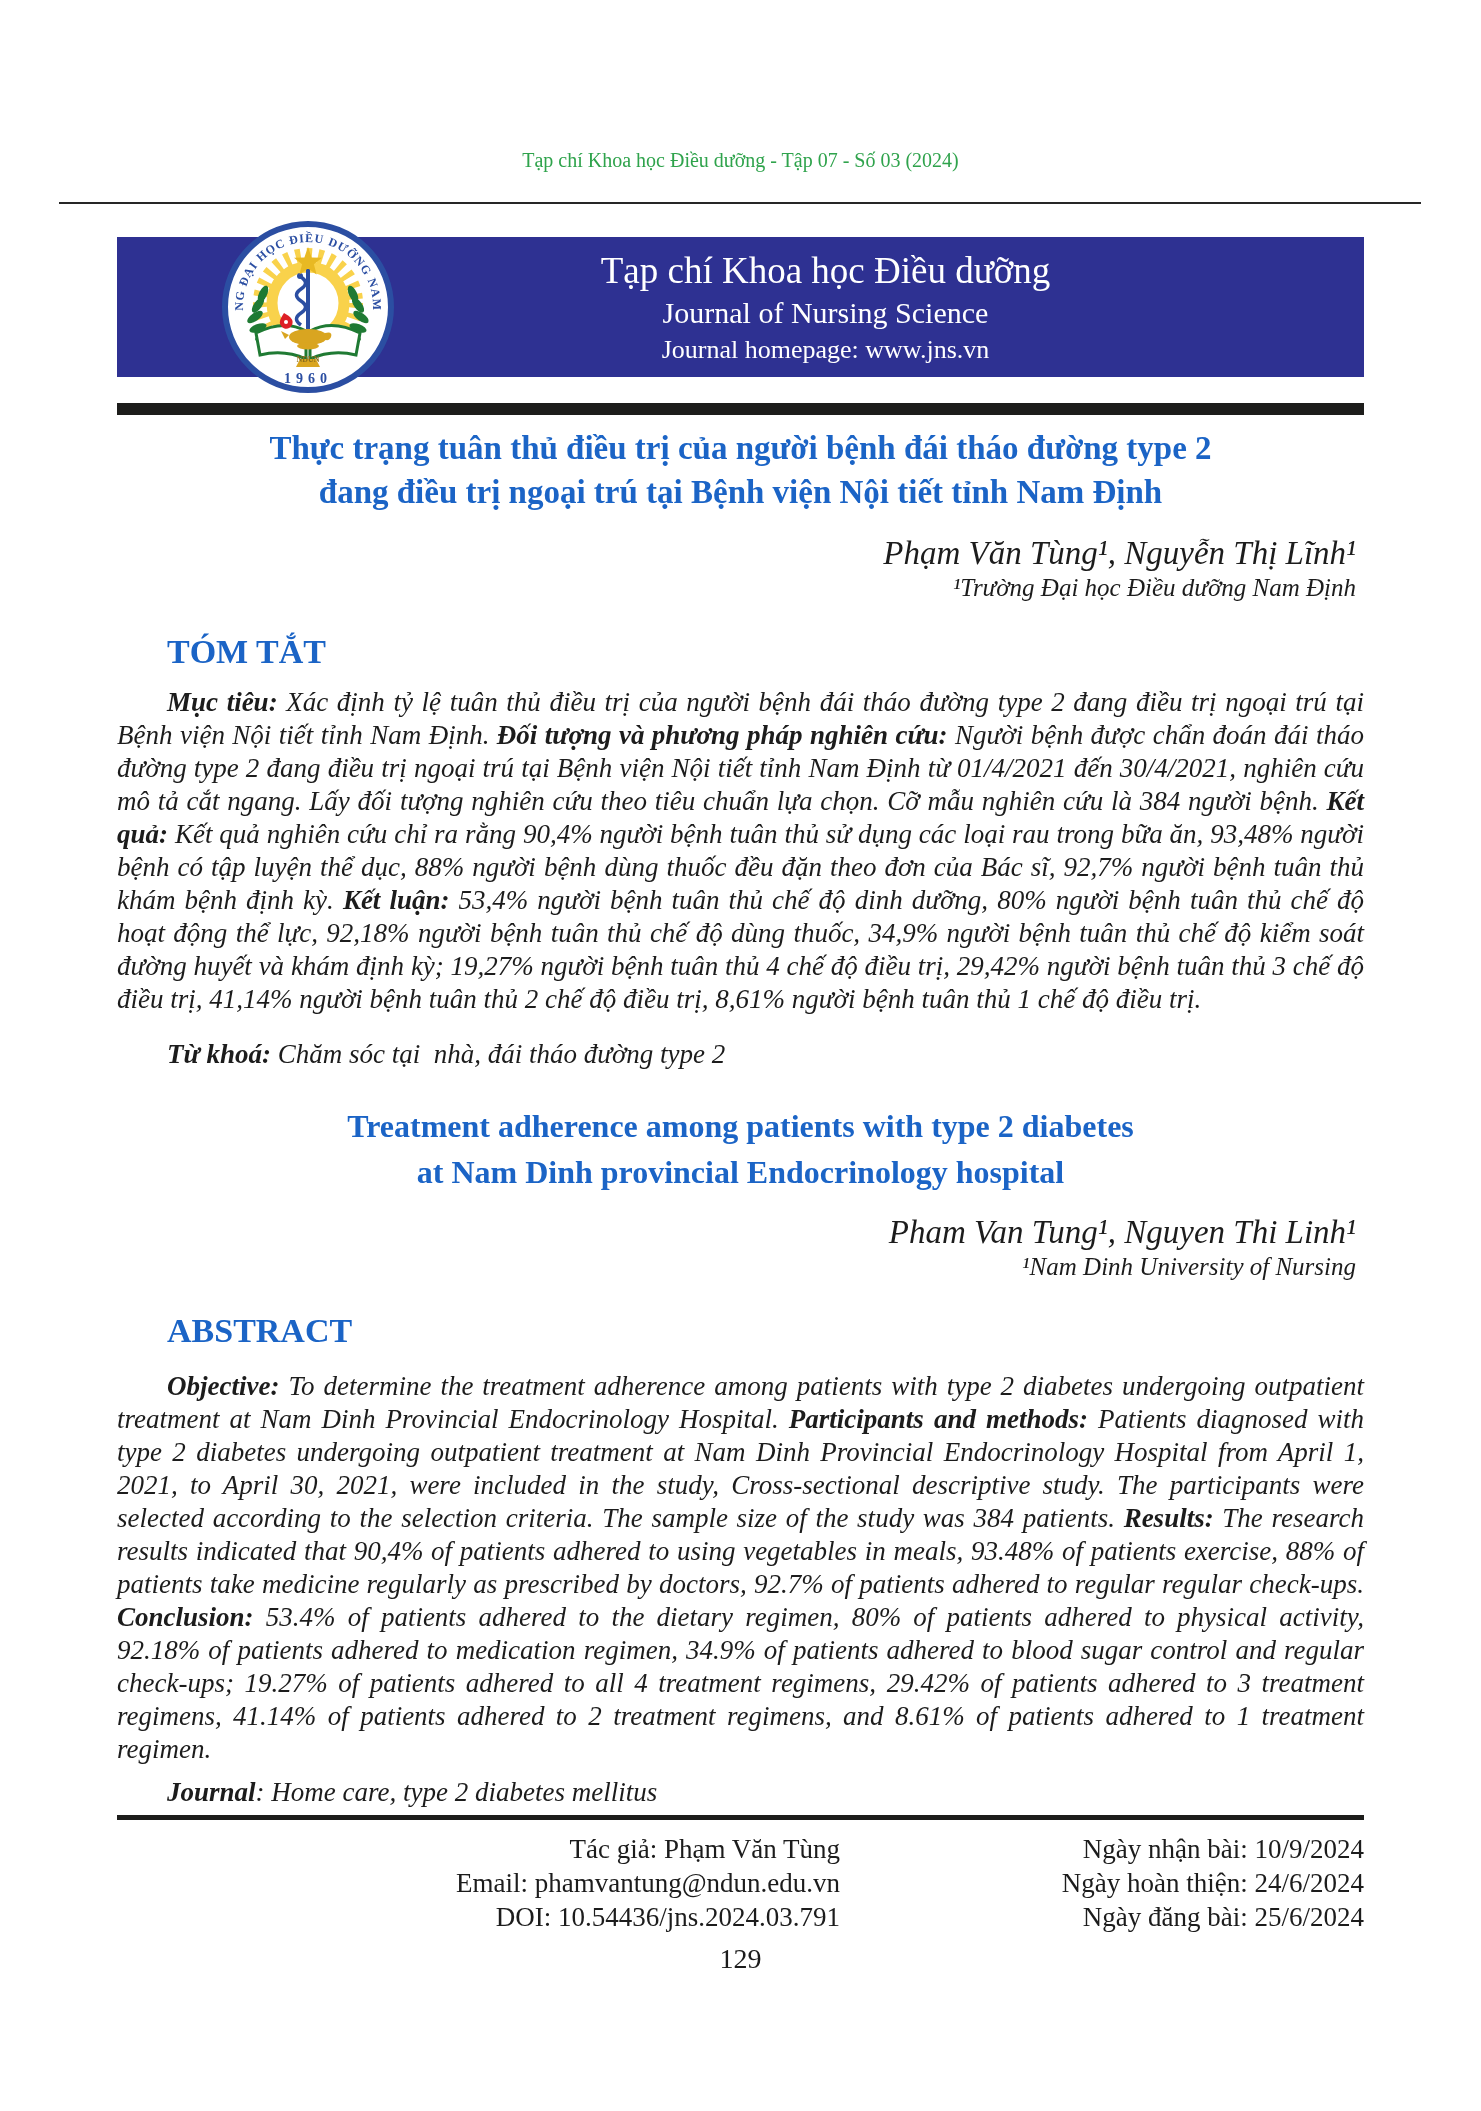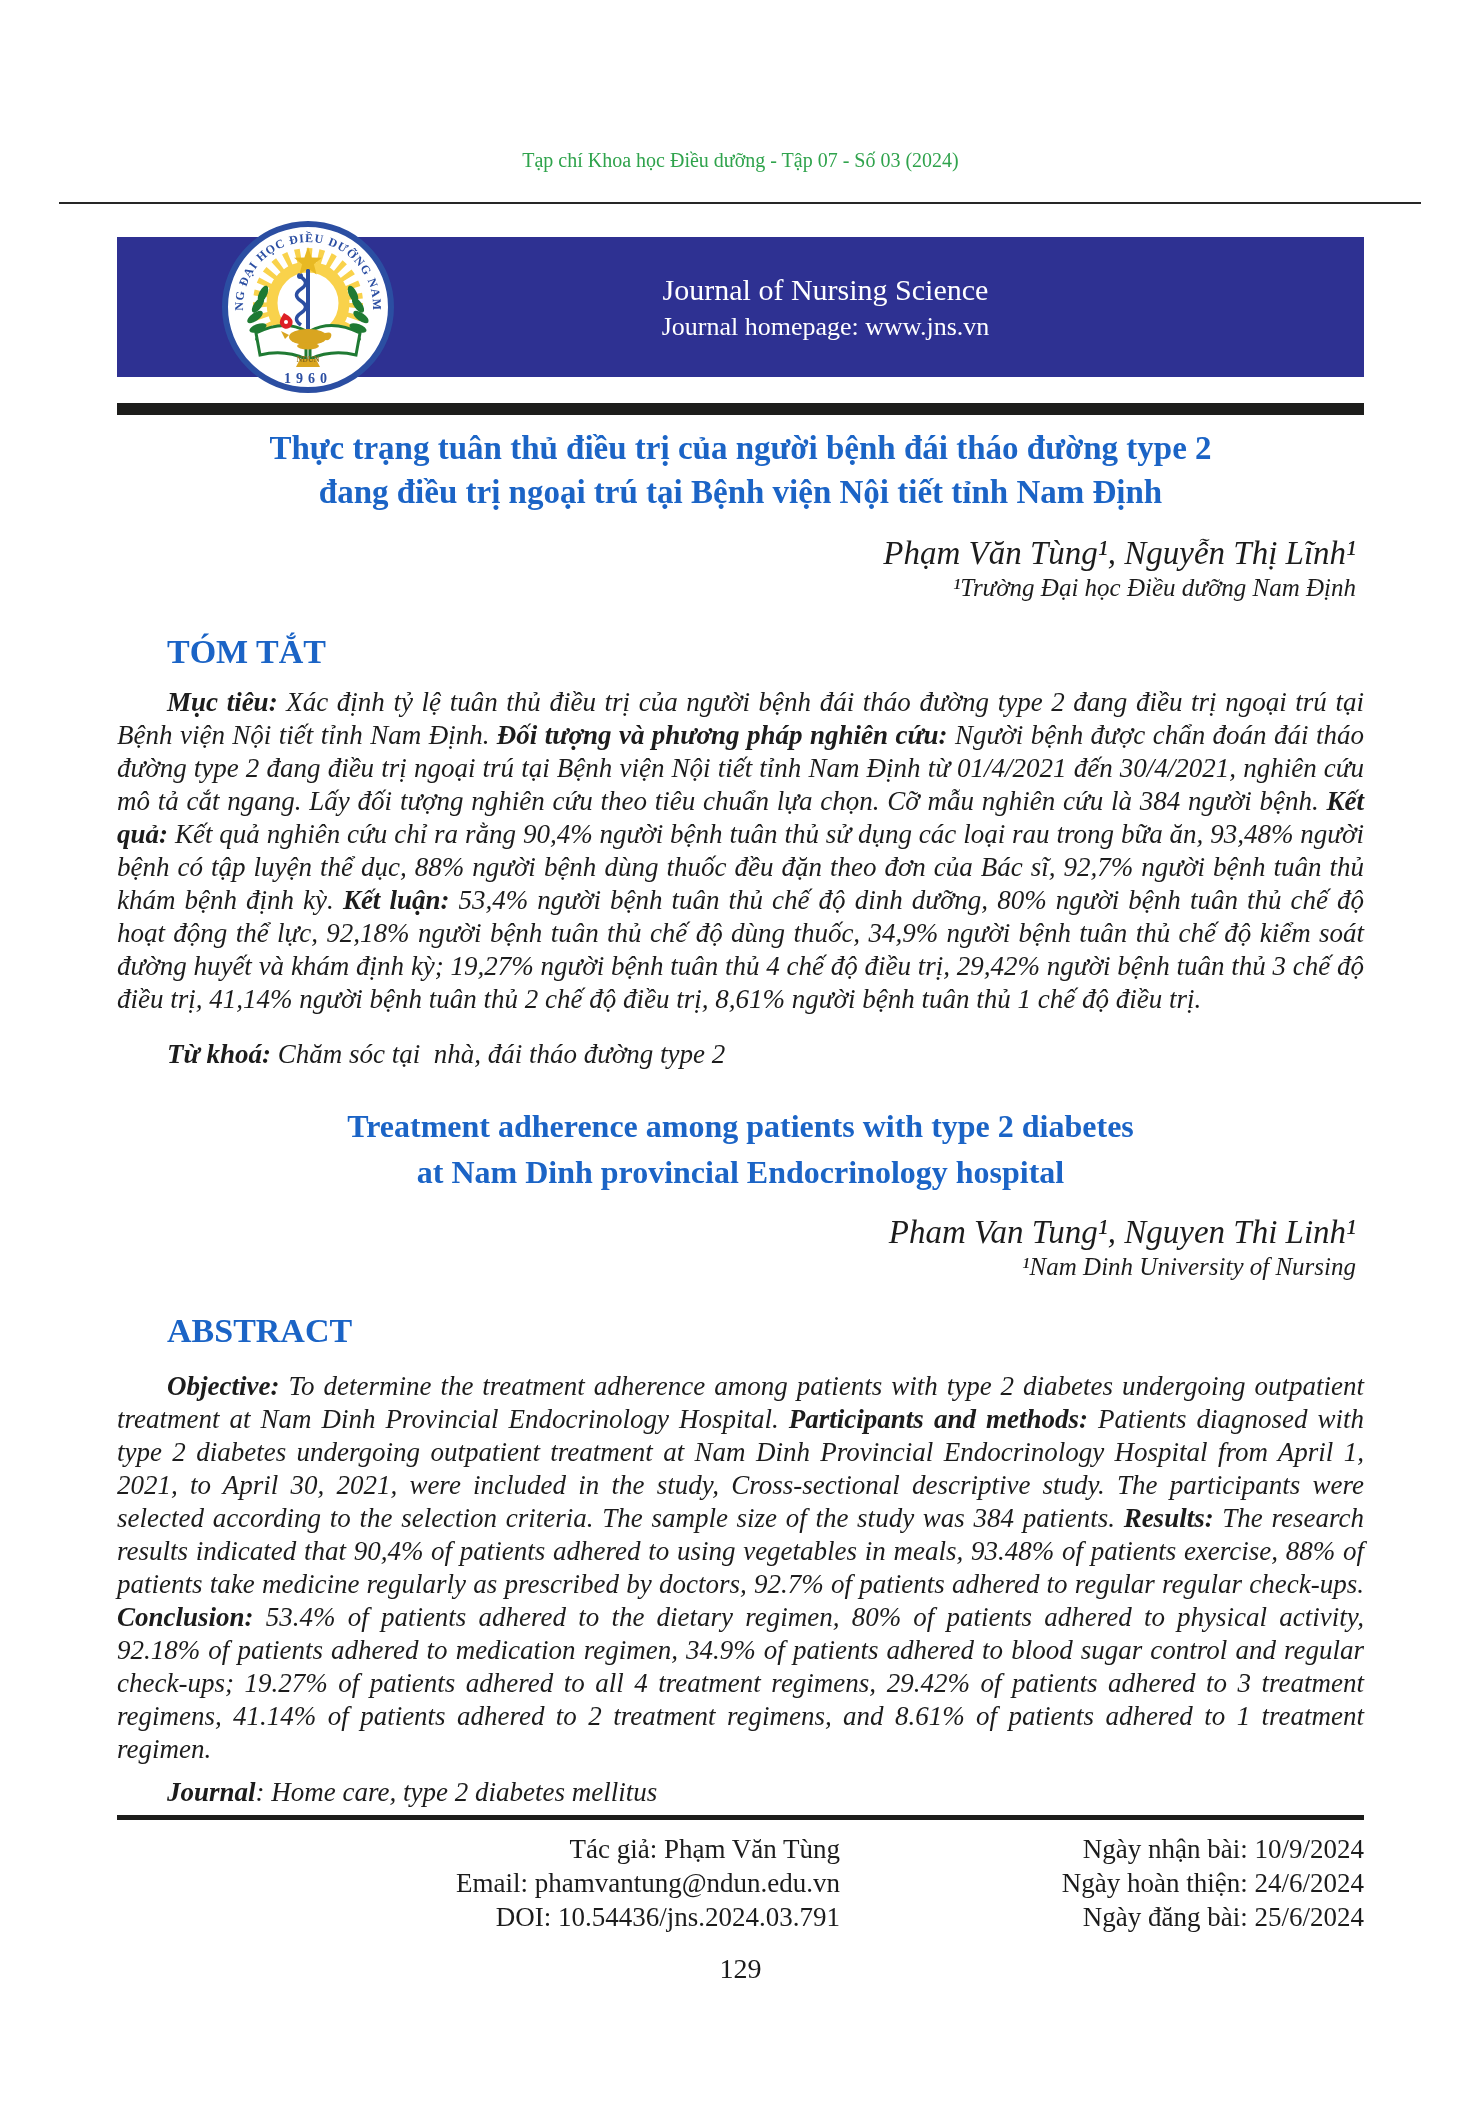--- a/index.html
+++ b/index.html
@@ -27,21 +27,21 @@
   .sec-head{margin:30px 0 0 50px;color:#1b64c6;font-weight:bold;font-size:34px;line-height:36px;}
   .abs{margin:16px 0 0;text-align:justify;text-indent:50px;font-style:italic;
         font-size:27px;line-height:33px;}
   .abs-en{margin-top:21px;}
   .kw{margin:22px 0 0;text-indent:50px;font-style:italic;font-size:27px;line-height:33px;white-space:pre-wrap;}
   .kw-en{margin-top:10px;}
   .abs b,.kw b{font-weight:bold;}
   .thick-rule{margin-top:6px;height:5px;background:#1d1d1b;}
   .meta{margin-top:12px;display:grid;grid-template-columns:723px auto;font-size:27px;line-height:34px;text-align:right;}
   .meta .cell{padding-left:3px;}
-  .page-number{margin-top:18px;text-align:center;font-size:28px;line-height:34px;}
+  .page-number{margin-top:8px;text-align:center;font-size:28px;line-height:34px;}
 </style>
 </head>
 <body>
 
 <div class="page">
 
   <div class="running-head">Tạp chí Khoa học Điều dưỡng - Tập 07 - Số 03 (2024)</div>
   <div class="thin-rule"></div>
 
   <div class="banner">
@@ -89,20 +89,21 @@
       </g>
       <polygon points="86,26 89.6,36.4 100,36.8 91.9,43.2 94.6,53.4 86,47.4 77.4,53.4 80.1,43.2 72,36.8 82.4,36.4" fill="#e8b923"></polygon>
       <path id="ring-top" d="M 21 86 A 65 65 0 1 1 151 86" fill="none"></path>
       <text font-size="12" font-weight="bold" fill="#2b4ea2" letter-spacing="1">
         <textPath href="#ring-top" startOffset="50%" text-anchor="middle">TRƯỜNG ĐẠI HỌC ĐIỀU DƯỠNG NAM ĐỊNH</textPath>
       </text>
       <text x="86" y="162" text-anchor="middle" font-size="14" font-weight="bold" letter-spacing="5" fill="#2b4ea2">1960</text>
       <text x="86" y="141" text-anchor="middle" font-size="8" font-weight="bold" fill="#8a6d1d">NDUN</text>
     </svg>
     <div class="banner-text">
+      <div class="banner-title">Tạp chí Khoa học Điều dưỡng</div>
       <div class="banner-sub">Journal of Nursing Science</div>
       <div class="banner-home">Journal homepage: www.jns.vn</div>
     </div>
   </div>
 
   <div class="black-bar"></div>
 
   <div class="article">
 
     <h1 class="title-vi">

